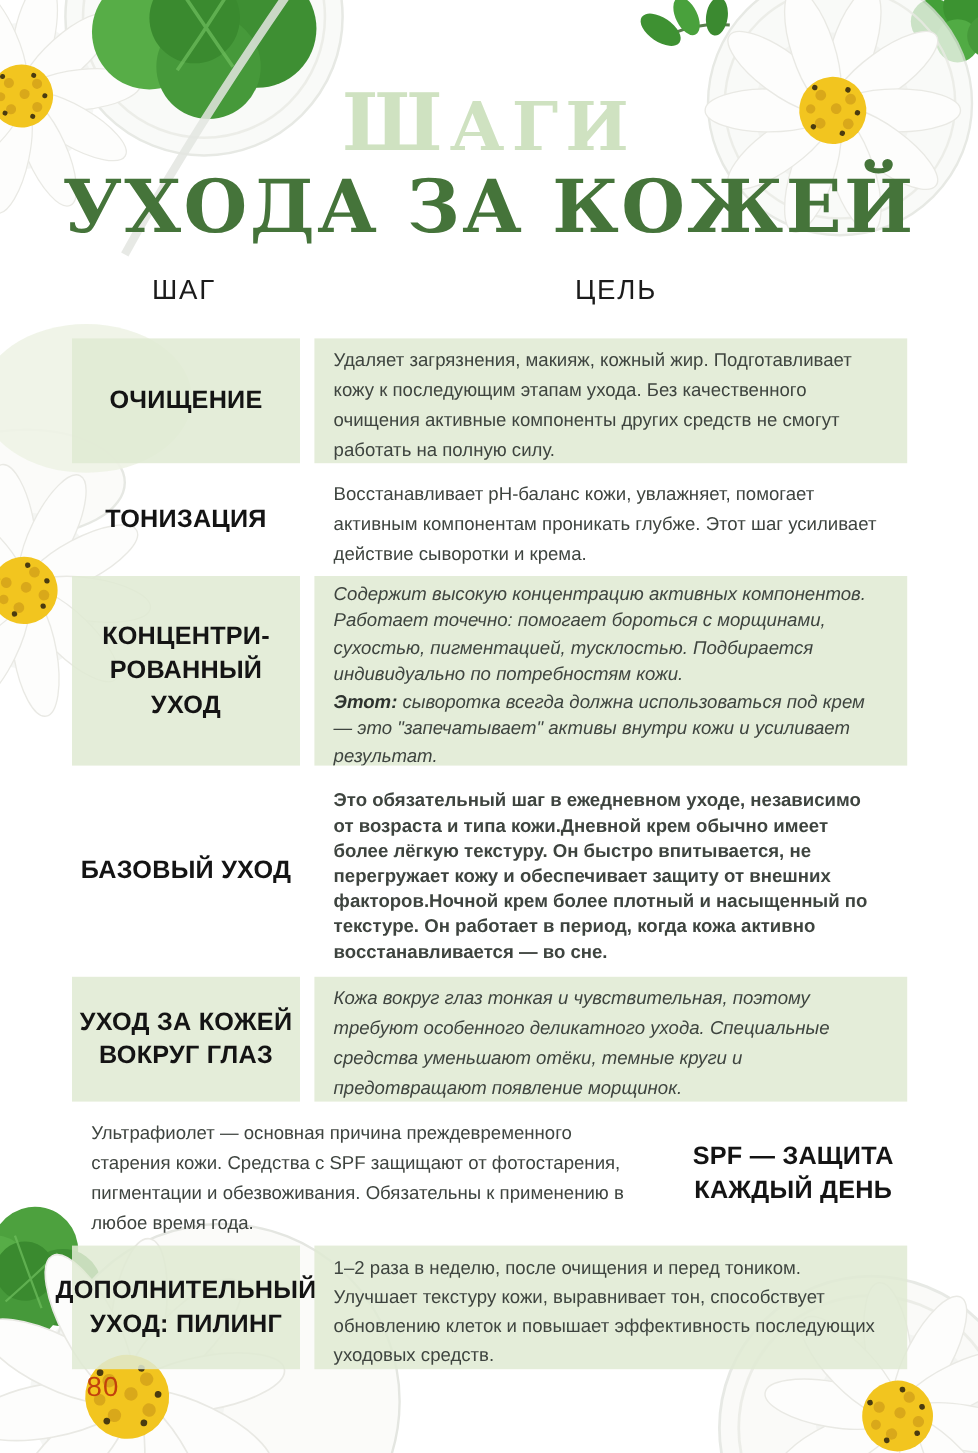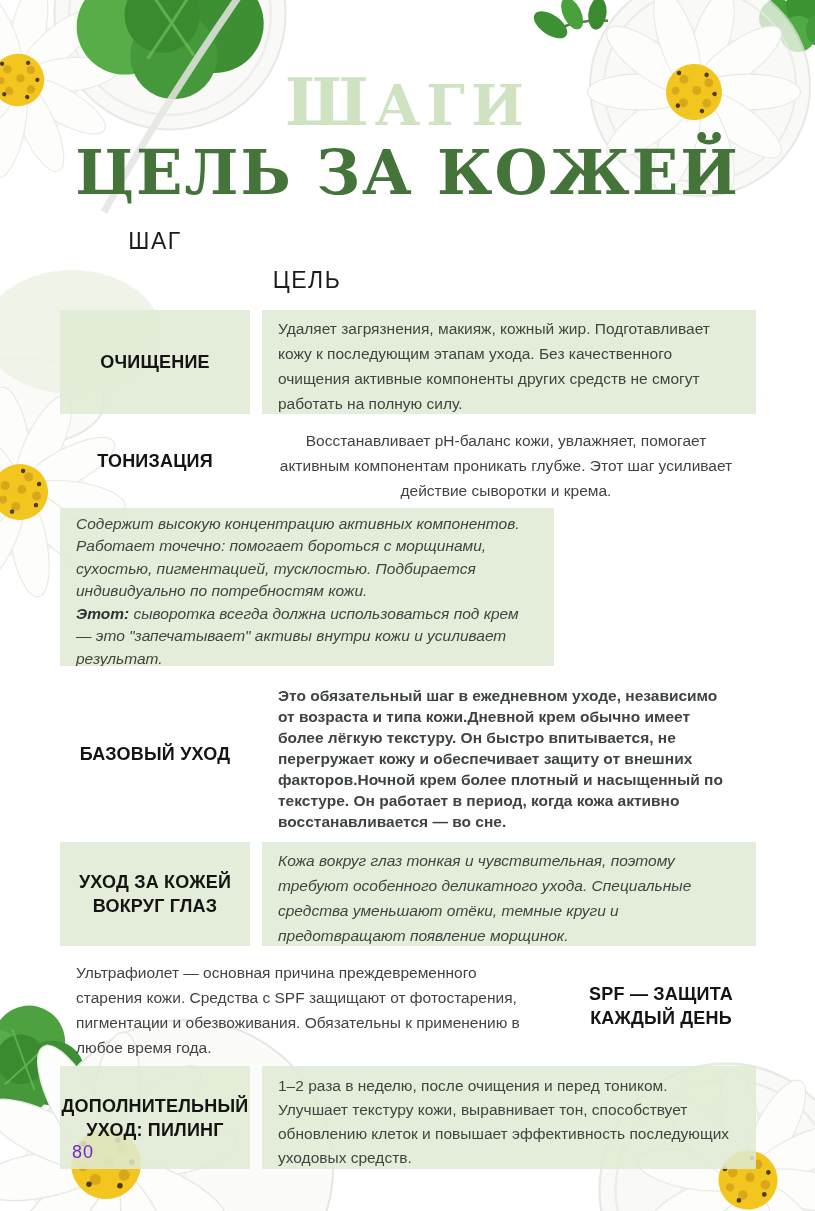--- a/index.html
+++ b/index.html
@@ -21,53 +21,53 @@
   }
   .title-top::first-letter { font-size:66px; }
   .title-main {
     font-family:"DejaVu Serif","Liberation Serif",serif;
     font-size:61px; font-weight:700; letter-spacing:2px;
     color:#45743a; line-height:1.1; margin-top:2px; white-space:nowrap;
   }
 
   
   .table-wrap { margin:22px 59px 0 60px; width:696px; }
-  .col-headers { display:flex; gap:12px; margin-bottom:16px;flex-direction:column; }
+  .col-headers { display:flex; gap:24px; margin-bottom:27px; }
   .col-headers .h-step { width:190px; text-align:center; }
   .col-headers .h-goal { width:494px; text-align:center; }
   .col-header {
     font-size:23px; font-weight:500; letter-spacing:1.5px; color:#1b1b1b;
   }
   .row { display:flex; gap:12px; margin-bottom:9px; }
   .row .cell { background:transparent; }
   .row.tinted .cell { background:rgba(223,234,211,0.86); }
   .cell-step {
     width:190px; display:flex; align-items:center; justify-content:center;
     text-align:center; padding:4px 6px;
-    font-size:18px; font-weight:700; color:#141414; line-height:1.35;
+    font-size:21px; font-weight:700; color:#141414; line-height:1.35;
     letter-spacing:0.2px;
   }
   .cell-goal {
     width:494px; padding:8px 22px 0 16px;
     display:flex; flex-direction:column; justify-content:center;
     font-size:15.5px; line-height:24px; color:#3e443f; overflow:hidden;
   }
   .cell-goal b { color:#2e332f; }
   .r1 { height:104px; } .r1 .cell-goal { line-height:25px; }
-  .r2 { height:76px;  } .r2 .cell-goal { line-height:25px;text-align:center; }
+  .r2 { height:76px;  } .r2 .cell-goal { line-height:25px; }
   .r3 { height:158px; } .r3 .cell-goal { line-height:22.5px;font-style:italic; }
   .r4 { height:158px; } .r4 .cell-goal { line-height:21px;font-weight:bold; }
   .r5 { height:104px; } .r5 .cell-goal { line-height:25px;font-style:italic; }
   .r6 { height:102px; } .r6 .cell-goal { line-height:25px; }
   .r7 { height:103px; } .r7 .cell-goal { line-height:24px; }
 
   
   .page-number {
     position:absolute; left:72px; top:1142px; z-index:2;
-    font-size:18px; color:#6d28d9; letter-spacing:1px;
+    font-size:23px; color:#c2410c; letter-spacing:1px;
   }
 </style>
 </head>
 <body>
 
 <div class="page">
 
   <svg class="decor-layer" width="815" height="1211" viewBox="0 0 815 1211" aria-hidden="true">
     <defs>
       <g id="daisy">
@@ -147,21 +147,21 @@
     <use href="#dish" transform="translate(726,1190) scale(1.15)"></use>
     <use href="#daisy" transform="translate(748,1180) scale(1.18) rotate(-8)"></use>
 
     <ellipse cx="72" cy="332" rx="88" ry="62" fill="#eef3e5" opacity="0.9"></ellipse>
   </svg>
 
   <div class="content">
 
     <div class="title-block">
       <div class="title-top">ШАГИ</div>
-      <div class="title-main">ЦЕЛЬ ЗА КОЖЕЙ</div>
+      <div class="title-main">УХОДА ЗА КОЖЕЙ</div>
     </div>
 
     <div class="table-wrap">
 
       <div class="col-headers">
         <div class="h-step col-header">ШАГ</div>
         <div class="h-goal col-header">ЦЕЛЬ</div>
       </div>
 
       <div class="row tinted r1">
@@ -172,20 +172,21 @@
       </div>
 
       <div class="row r2">
         <div class="cell cell-step">ТОНИЗАЦИЯ</div>
         <div class="cell cell-goal">
             <span>Восстанавливает pH-баланс кожи, увлажняет, помогает активным компонентам проникать глубже. Этот шаг усиливает действие сыворотки и крема.</span>
           </div>
       </div>
 
       <div class="row tinted r3">
+        <div class="cell cell-step">КОНЦЕНТРИ-РОВАННЫЙ УХОД</div>
         <div class="cell cell-goal">
           <span>Содержит высокую концентрацию активных компонентов. Работает точечно: помогает бороться с морщинами, сухостью, пигментацией, тусклостью. Подбирается индивидуально по потребностям кожи.</span>
           <span><b>Этот:</b><span> сыворотка всегда должна использоваться под крем — это "запечатывает" активы внутри кожи и усиливает результат.</span></span>
         </div>
       </div>
 
       <div class="row r4">
         <div class="cell cell-step">БАЗОВЫЙ УХОД</div>
         <div class="cell cell-goal">
             <span>Это обязательный шаг в ежедневном уходе, независимо от возраста и типа кожи.Дневной крем обычно имеет более лёгкую текстуру. Он быстро впитывается, не перегружает кожу и обеспечивает защиту от внешних факторов.Ночной крем более плотный и насыщенный по текстуре. Он работает в период, когда кожа активно восстанавливается — во сне.</span>

